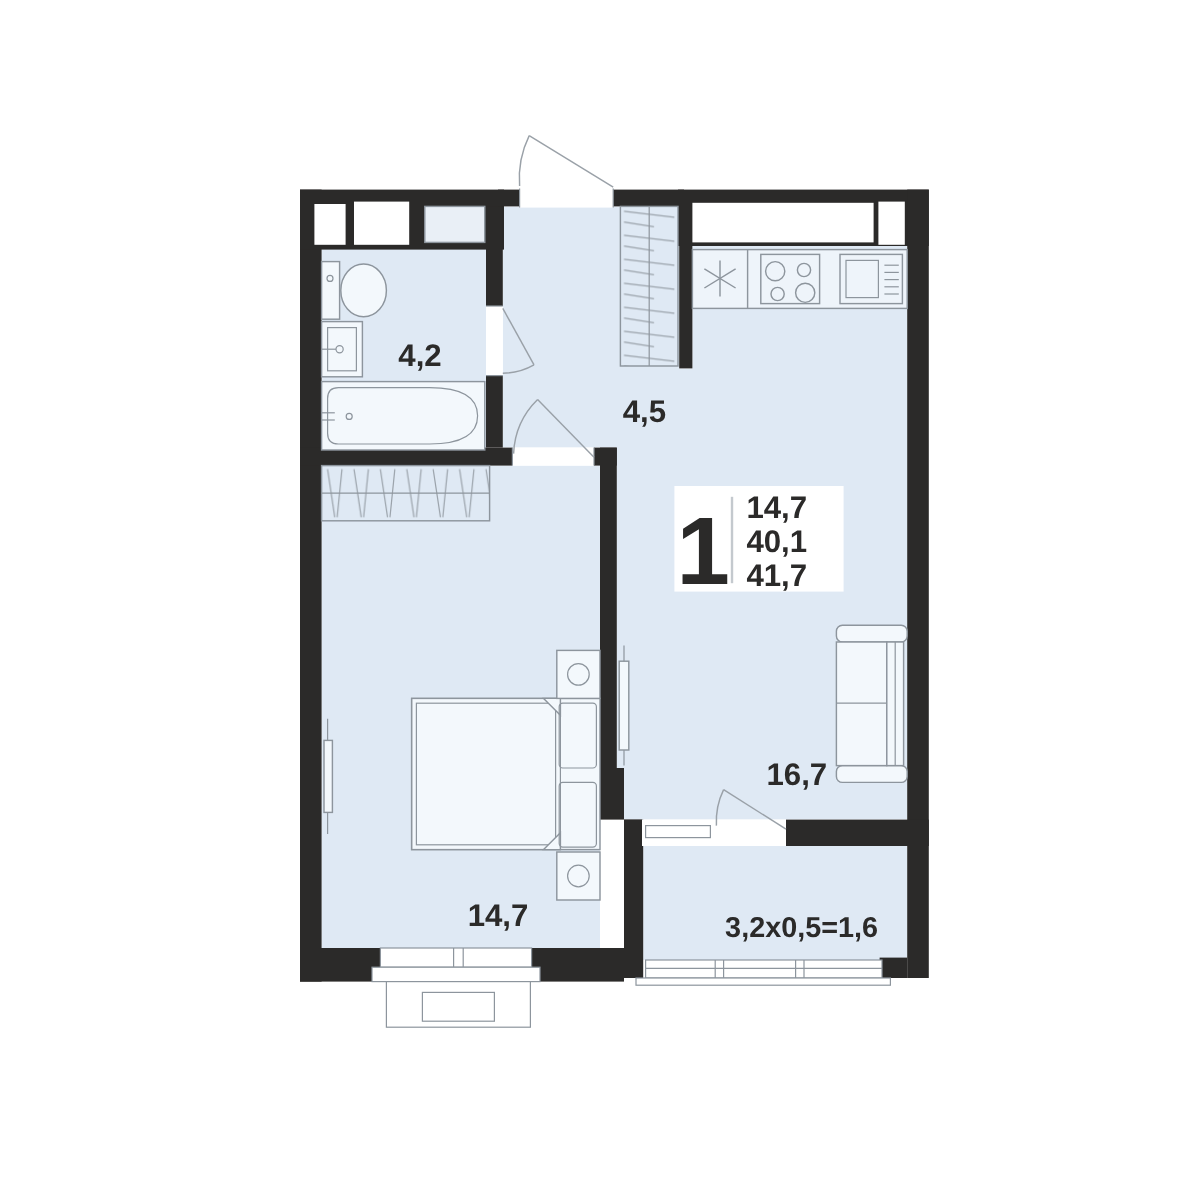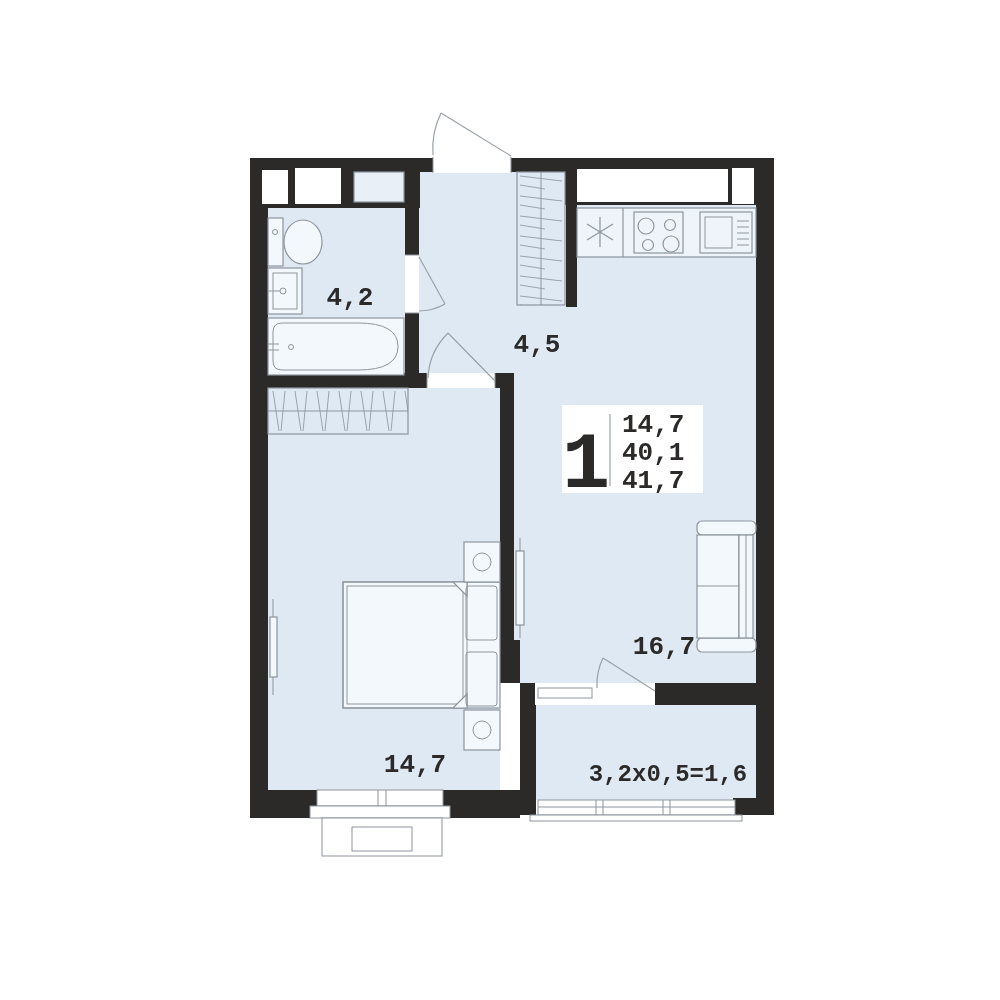--- a/index.html
+++ b/index.html
@@ -1,17 +1,17 @@
 <!DOCTYPE html>
 <html style="--wall: #2b2a29; --floor: #dfe9f4; --furniture_fill: #eef4fa; --outline: #8d959d; --text: #2b2a29; --background: #ffffff;"><head>
 <meta charset="utf-8">
 <style>
   html,body{margin:0;padding:0;background:#ffffff;width:1000px;height:1000px;overflow:hidden;}
   #stage{position:relative;width:824px;height:1000px;background:var(--background,#fff);
-         font-family:Liberation Mono, monospace;}
+         font-family:Liberation Sans, sans-serif;}
   svg{display:block;}
   .wall{fill:var(--wall,#2b2a29);stroke:none;}
   .floor{fill:var(--floor,#dfe9f4);stroke:none;}
   .white{fill:#ffffff;stroke:none;}
   .furn{fill:var(--furniture_fill,#eef4fa);stroke:var(--outline,#8d959d);stroke-width:1.2;}
   .furn2{fill:#f3f8fc;stroke:var(--outline,#8d959d);stroke-width:1.2;}
   .ln{fill:none;stroke:var(--outline,#8d959d);stroke-width:1.2;}
   .thin{fill:none;stroke:var(--outline,#8d959d);stroke-width:1;}
   .door{fill:none;stroke:#9aa1a8;stroke-width:1.2;}
   .duct{fill:#e9eff6;stroke:var(--outline,#8d959d);stroke-width:1.2;}

